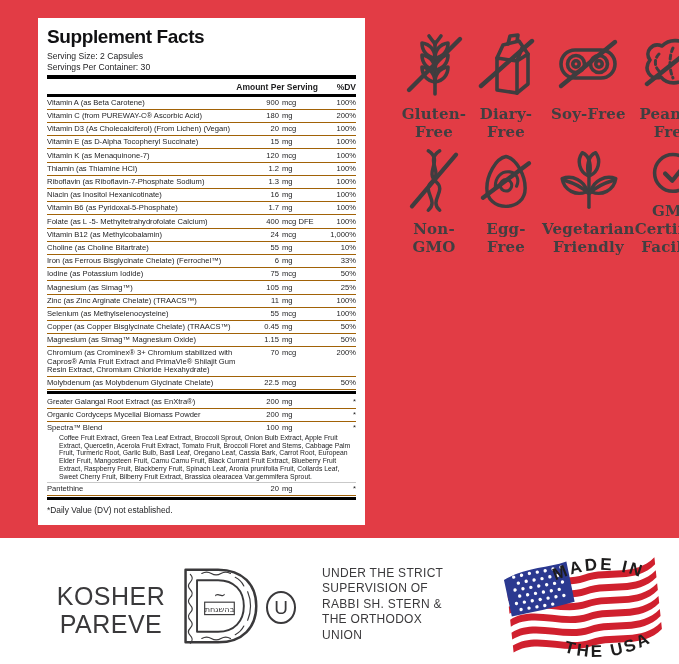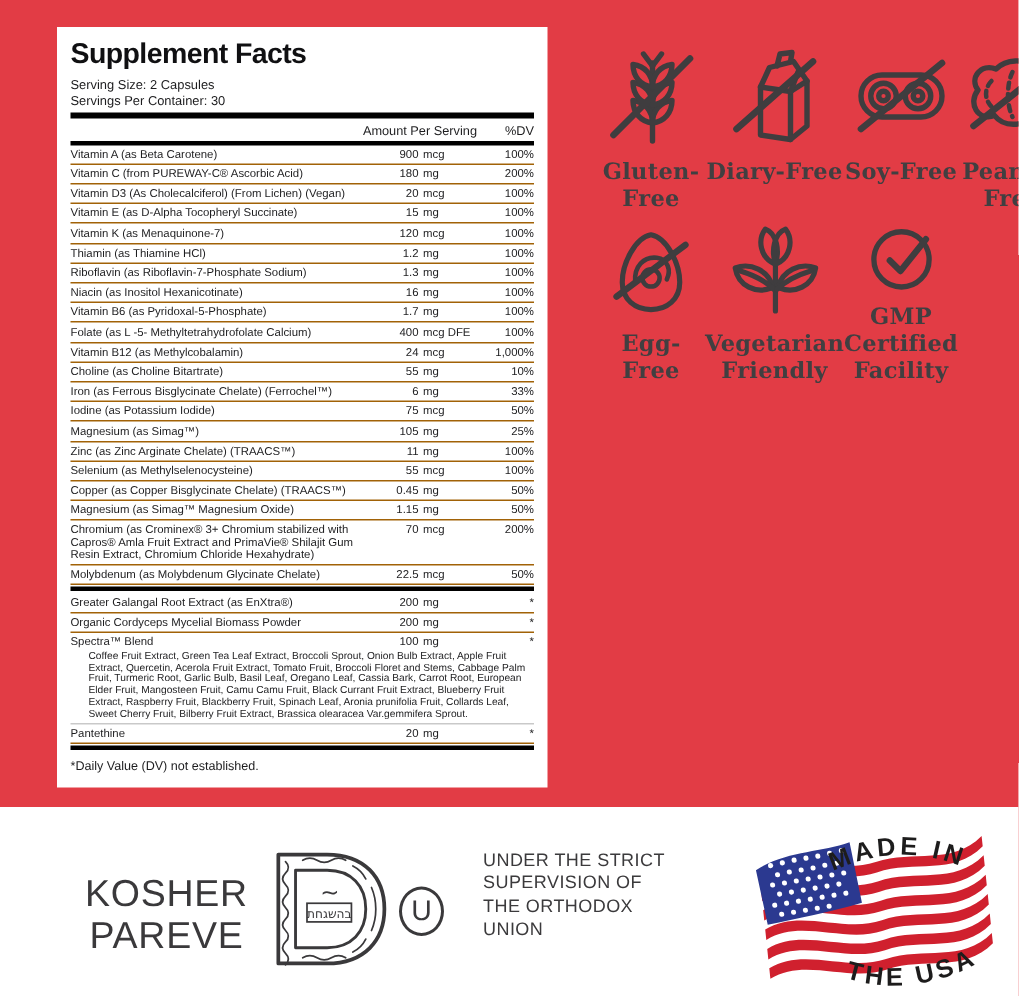--- a/index.html
+++ b/index.html
@@ -7,21 +7,21 @@
   .stage{position:relative;width:679px;height:664px;overflow:hidden;background:#ffffff;}
   .red-bg{position:absolute;left:0;top:0;width:679px;height:538px;background:#e23c45;}
 
   
   .panel{position:absolute;left:38px;top:18px;width:327px;box-sizing:border-box;background:#ffffff;padding:7px 9px 10px 9px;color:#1d1d1f;}
   .panel-title{font-size:19px;font-weight:800;letter-spacing:-0.4px;margin:1px 0 3px 0;color:#101012;}
   .serving{font-size:8.6px;line-height:10.6px;color:#1d1d1f;}
   .bar4{height:4px;background:#000;margin-top:3px;}
   .bar2{height:2.5px;background:#000;}
   .bar3{height:3px;background:#000;margin:1px 0;}
-  .hrow{display:flex;align-items:flex-end;font-size:8.5px;font-weight:normal;padding:2.5px 0;}
+  .hrow{display:flex;align-items:flex-end;font-size:8.5px;font-weight:bold;padding:2.5px 0;}
   .h-sp{flex:1;}
   .h-amt{text-align:right;}
   .h-dv{width:38px;text-align:right;}
   .row{display:flex;align-items:flex-start;border-bottom:1px solid #a16207;padding:2.2px 0 1.6px 0;font-size:7.6px;line-height:8.4px;color:#1d1d1f;}
   .row.nb{border-bottom:none;}
   .rn{flex:1;padding-right:2px;}
   .rv{width:30px;text-align:right;white-space:nowrap;}
   .ru{width:38px;text-align:left;padding-left:3px;white-space:nowrap;}
   .rd{width:36px;text-align:right;}
   .sub{font-size:6.8px;line-height:7.7px;color:#1d1d1f;padding:0 4px 2px 12px;border-bottom:1px solid #c9c9c9;}
@@ -276,20 +276,30 @@
             <path d="M22,26 C17,31 17,39 23,44"></path>
             <path d="M36,20 C32,28 32,42 36,50"></path>
             <path d="M49,24 C54,30 54,40 49,46"></path>
           </g>
         </g>
         <path class="slash" d="M10,56 L63,14"></path>
       </svg>
       <div class="blabel">Peanut-Free</div>
     </div>
 
+    <div class="badge">
+      <svg viewBox="0 0 72 72">
+        <g class="ic">
+          <path d="M30,5 C46,15 26,27 38,37 C50,47 30,57 42,67"></path>
+          <path d="M42,5 C26,15 46,27 34,37 C22,47 42,57 30,67"></path>
+        </g>
+        <path class="slash" d="M13,63 L59,9"></path>
+      </svg>
+      <div class="blabel">Non-GMO</div>
+    </div>
 
     <div class="badge">
       <svg viewBox="0 0 72 72">
         <g class="ic">
           <path d="M36,11 C25,13 16,31 16,44 C16,56 25,63 36,63 C47,63 56,56 56,44 C56,31 47,13 36,11 Z"></path>
           <g stroke-width="3.2">
             <circle cx="36" cy="41" r="6"></circle>
             <path d="M25,44 C24,33 31,26 40,27 C48,28 50,36 47,42"></path>
           </g>
         </g>
@@ -343,20 +353,21 @@
     <text x="45.5" y="48" font-size="8.5" fill="#3a393b" text-anchor="middle" font-family="DejaVu Sans, sans-serif">בהשגחת</text>
   </svg>
 
   <div class="ou-mark">
     <span>U</span>
   </div>
 
   <div class="supervision">
     <div>UNDER THE STRICT</div>
     <div>SUPERVISION OF</div>
+    <div>RABBI SH. STERN &amp;</div>
     <div>THE ORTHODOX</div>
     <div>UNION</div>
   </div>
 
   <svg class="stamp" viewBox="0 0 192 121">
     <defs>
       <path id="arcTop" d="M44,52 Q112,4 180,48"></path>
       <path id="arcBot" d="M52,98 Q120,136 188,84"></path>
     </defs>
     <g transform="rotate(-6 96 62)">

